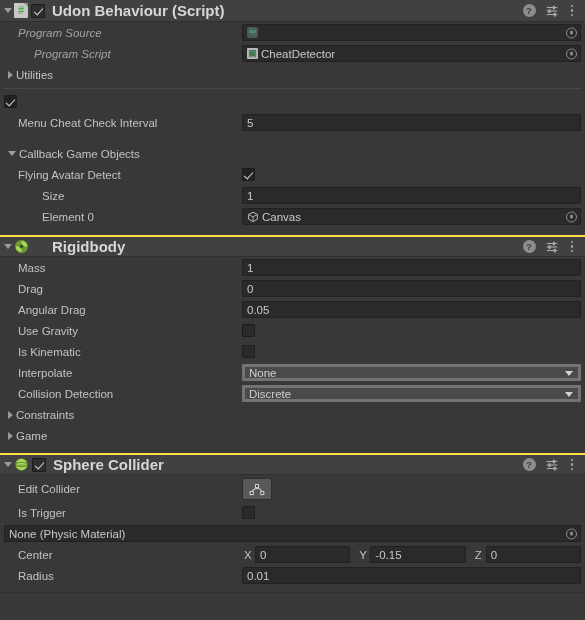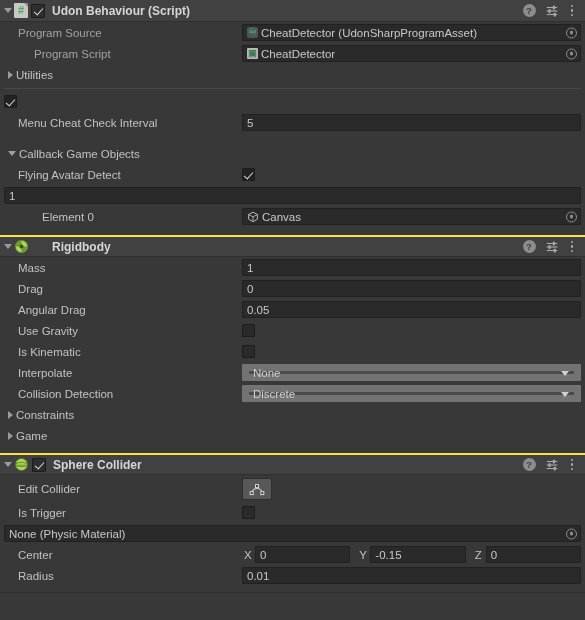--- a/index.html
+++ b/index.html
@@ -22,21 +22,21 @@
     align-items: center;
     padding: 0 6px 0 4px;
     border-top: 2px solid #fde047;
     border-bottom: 1px solid #303030;
     position: relative;
   }
   .comp-header.first { border-top: none; }
   .comp-title {
     font-weight: bold;
     color: #d6d6d6;
-    font-size: 12px;
+    font-size: 15px;
     margin-left: 7px;
     white-space: nowrap;
   }
   .hdr-right { margin-left: auto; display: flex; align-items: center; gap: 9px; padding-right: 3px;}
 
   
   .tri {
     width: 0; height: 0; display: inline-block;
     border-left: 4.5px solid transparent;
     border-right: 4.5px solid transparent;
@@ -86,21 +86,21 @@
     width: 238px;
     flex: 0 0 238px;
     color: #c2c2c2;
     font-size: 11.5px;
     white-space: nowrap;
     overflow: hidden;
     padding-left: 14px;
   }
   .label.indent1 { padding-left: 30px; }
   .label.indent2 { padding-left: 38px; }
-  .label.dim { color: #a2a2a2; }
+  .label.dim { color: #a2a2a2; font-style: italic; }
   .label.fold { padding-left: 4px; display:flex; align-items:center; }
 
   .fieldwrap { flex: 1 1 auto; display: flex; align-items: center; padding-right: 4px; }
 
   .field {
     flex: 1 1 auto;
     height: 17px;
     background: #2a2a2a;
     border: 1px solid #212121;
     border-radius: 1px;
@@ -119,21 +119,21 @@
     width: 11px; height: 11px; border-radius: 50%;
     border: 1.4px solid #8c8c8c;
     display: flex; align-items: center; justify-content: center;
   }
   .objsel::after { content:""; width: 3.5px; height: 3.5px; background:#8c8c8c; border-radius:50%; }
 
   .dropdown {
     flex: 1 1 auto;
     height: 17px;
     background: #4a4a4a;
-    border: 7px solid #737373;
+    border: 3px solid #737373;
     border-radius: 1px;
     color: #d0d0d0;
     font-size: 11.5px;
     display: flex; align-items: center;
     padding: 0 4px;
     position: relative;
   }
   .dd-tri {
     position: absolute; right: 5px; top: 50%; margin-top: -2px;
     width: 0; height: 0;
@@ -233,21 +233,20 @@
         </span>
     </span>
   </div>
 
   <div>
     <div class="row">
       <span class="label dim">Program Source</span>
       <span class="fieldwrap">
         <span class="field objfield">
           <span class="ussicon">♾</span>
-          <span class="objname">CheatDetector (UdonSharpProgramAsset)</span>
           <span class="objsel"></span>
         </span>
       </span>
     </div>
 
     <div class="row">
       <span class="label dim indent1">Program Script</span>
       <span class="fieldwrap">
         <span class="field objfield">
           <span class="sciconsm">▣</span>
@@ -289,20 +288,21 @@
     </div>
 
     <div class="row">
       <span class="label">Flying Avatar Detect</span>
       <span class="fieldwrap">
           <span class="cb on"></span>
         </span>
     </div>
 
     <div class="row">
+      <span class="label indent2">Size</span>
       <span class="fieldwrap">
           <span class="field">1</span>
         </span>
     </div>
 
     <div class="row">
       <span class="label indent2">Element 0</span>
       <span class="fieldwrap">
         <span class="field objfield">
           <svg class="goicon" viewBox="0 0 12 12">

